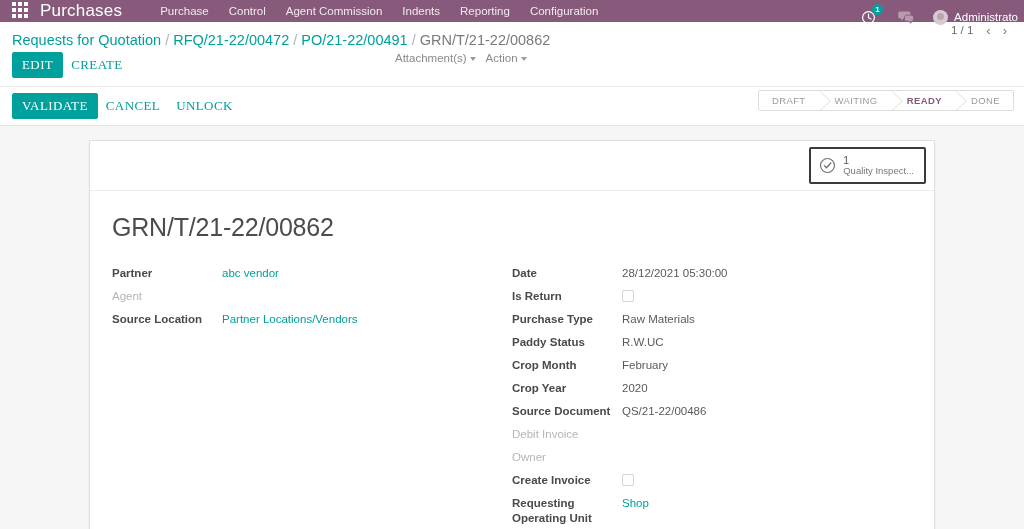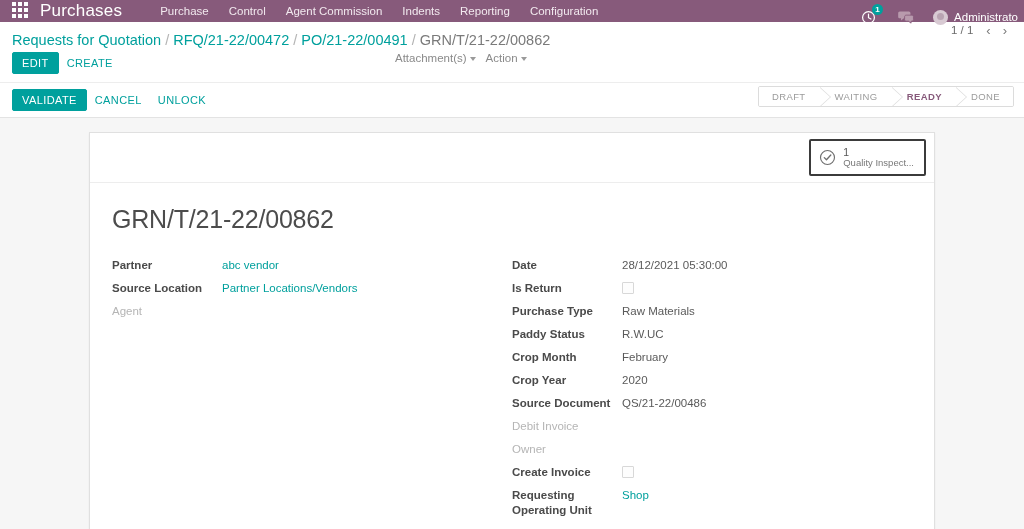--- a/index.html
+++ b/index.html
@@ -132,29 +132,29 @@
   .breadcrumb .current { color: #7a7a7a; }
 
   .cp-row2 {
     display: flex;
     align-items: center;
     padding: 4px 12px 8px 12px;
     position: relative;
     min-height: 28px;
   }
   .btn {
-    font-size: 11px;
+    font-size: 13px;
     letter-spacing: .4px;
     padding: 4px 9px;
     border-radius: 2px;
     border: 1px solid transparent;
     cursor: pointer;
     white-space: nowrap;
     background: transparent;
-    font-family: Liberation Sans, sans-serif;
+    font-family: Liberation Serif, serif;
   }
   .btn-primary {
     background: #00A09D;
     color: #ffffff;
     border-color: #00A09D;
   }
   .btn-link {
     color: #00A09D;
     background: transparent;
     border-color: transparent;
@@ -443,27 +443,27 @@
       <h1 class="record-title">GRN/T/21-22/00862</h1>
 
       <div class="form-grid">
 
         <div class="form-col">
           <div class="field-row">
             <div class="f-label">Partner</div>
             <div class="f-value link">abc vendor</div>
           </div>
           <div class="field-row">
+            <div class="f-label muted">Agent</div>
+            <div class="f-value"></div>
+          </div>
+          <div class="field-row">
             <div class="f-label">Source Location</div>
             <div class="f-value link">Partner Locations/Vendors</div>
           </div>
-          <div class="field-row">
-            <div class="f-label muted">Agent</div>
-            <div class="f-value"></div>
-          </div>
         </div>
 
         <div class="form-col">
           <div class="field-row">
             <div class="f-label">Date</div>
             <div class="f-value">28/12/2021 05:30:00</div>
           </div>
           <div class="field-row">
             <div class="f-label">Is Return</div>
             <span class="checkbox"></span>

